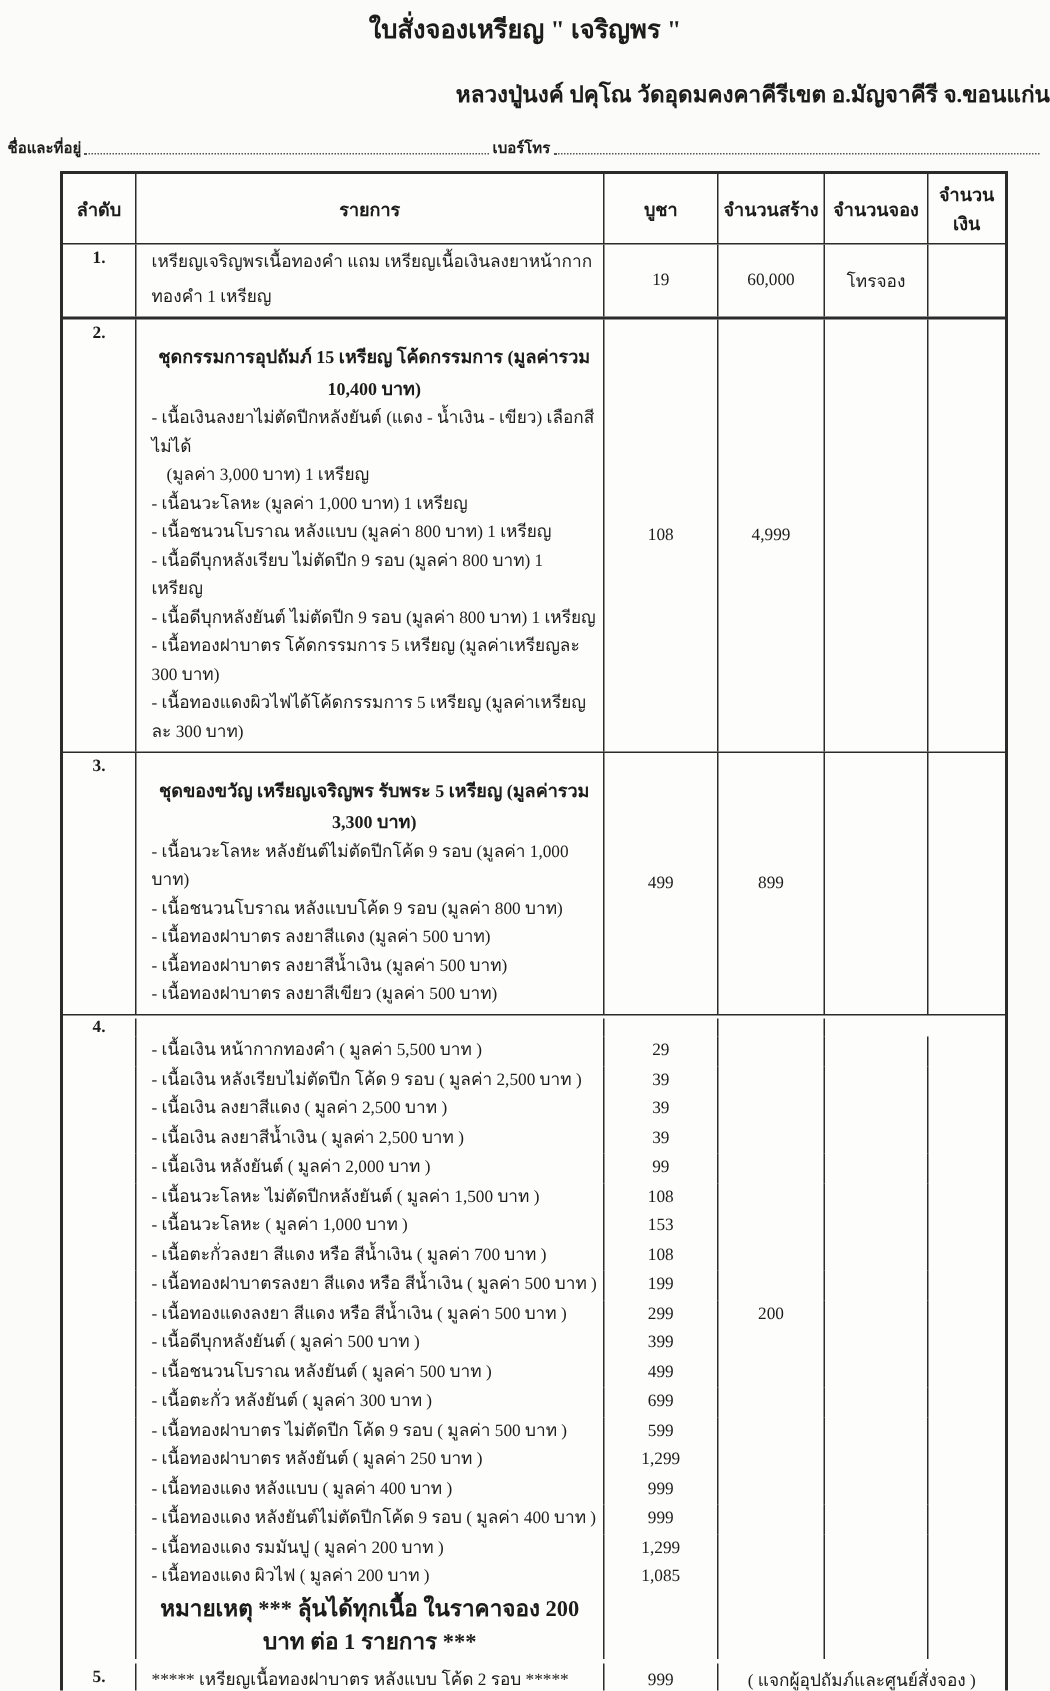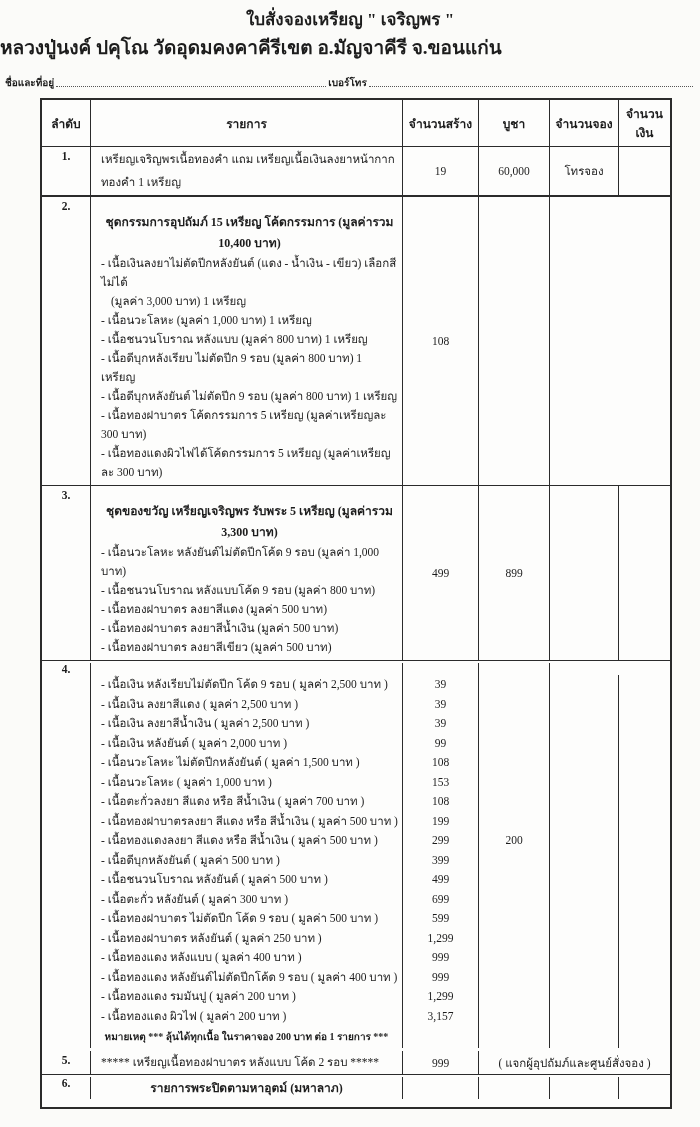--- a/index.html
+++ b/index.html
@@ -7,21 +7,21 @@
   body {
     background: #fbfbf9;
     color: #1c1c1c;
     font-family: "Liberation Serif", "DejaVu Serif", serif;
     font-size: 11.5px;
     -webkit-font-smoothing: antialiased;
   }
   .page { width: 700px; height: 1127px; padding-top: 8px; position: relative; }
 
   .doc-title   { text-align: center; font-weight: bold; font-size: 17px; line-height: 24px; }
-  .doc-subtitle{ text-align: left; font-weight: bold; font-size: 19px; line-height: 22px; margin-top: 5px; }
+  .doc-subtitle{ text-align: right; font-weight: bold; font-size: 15px; line-height: 22px; margin-top: 21px; }
 
   .field-line { display: flex; align-items: flex-end; padding: 0 5px; margin-top: 16px; font-weight: bold; font-size: 10px; }
   .dotfill { flex: 1; border-bottom: 1.5px dotted #555; margin: 0 2px 3px 2px; height: 1px; } .dotfill.w12 { flex: 1.2; }
 
   .otable { width: 632px; margin: 8px 0 0 40px; border: 2px solid #2b2b2b; background: #fdfdfc; }
   .tr { display: grid; grid-template-columns: 48px 312px 76px 71px 69px 1fr; }
   .tr + .tr { border-top: 1px solid #2b2b2b; }
   .tr.thick { border-top: 2px solid #2b2b2b; }
   .c { border-left: 1px solid #2b2b2b; padding: 1px 3px; }
   .c:first-child { border-left: none; }
@@ -34,21 +34,21 @@
   .set-title { text-align: center; font-weight: bold; line-height: 21px; font-size: 12px; }
   .item { line-height: 19px; }
   .item.cont { padding-left: 10px; }
   .row1-text { padding-left: 10px; line-height: 23px; }
 
   
   .subrow { display: grid; grid-template-columns: 48px 312px 76px 71px 69px 1fr; }
   .subrow .c { padding: 0 3px; }
   .subrow .txt { padding-left: 10px; line-height: 19.5px; }
   .subrow .val { text-align: center; line-height: 19.5px; }
-  .note-line { font-weight: bold; text-align: center; line-height: 22px; font-size: 10px; }
+  .note-line { font-weight: bold; text-align: center; line-height: 22px; font-size: 15px; }
   .row6 .set-title { line-height: 22px; }
 </style>
 </head>
 <body>
 
 <div class="page">
 
   <div class="doc-title">ใบสั่งจองเหรียญ " เจริญพร "</div>
   <div class="doc-subtitle">หลวงปู่นงค์ ปคุโณ วัดอุดมคงคาคีรีเขต อ.มัญจาคีรี จ.ขอนแก่น</div>
 
@@ -57,22 +57,22 @@
     <span class="dotfill"></span>
     <span>เบอร์โทร</span>
     <span class="dotfill w12"></span>
   </div>
 
   <div class="otable">
 
     <div class="tr hdr">
       <div class="c">ลำดับ</div>
       <div class="c">รายการ</div>
+      <div class="c">บูชา</div>
       <div class="c">จำนวนสร้าง</div>
-      <div class="c">บูชา</div>
       <div class="c">จำนวนจอง</div>
       <div class="c">จำนวนเงิน</div>
     </div>
 
     <div class="tr">
       <div class="c no-cell">1.</div>
       <div class="c row1-text">เหรียญเจริญพรเนื้อทองคำ แถม เหรียญเนื้อเงินลงยาหน้ากากทองคำ 1 เหรียญ</div>
       <div class="c num">19</div>
       <div class="c num">60,000</div>
       <div class="c num">โทรจอง</div>
@@ -86,20 +86,21 @@
         <div class="item">- เนื้อเงินลงยาไม่ตัดปีกหลังยันต์ (แดง - น้ำเงิน - เขียว) เลือกสีไม่ได้</div>
         <div class="item cont">(มูลค่า 3,000 บาท) 1 เหรียญ</div>
         <div class="item">- เนื้อนวะโลหะ (มูลค่า 1,000 บาท) 1 เหรียญ</div>
         <div class="item">- เนื้อชนวนโบราณ หลังแบบ (มูลค่า 800 บาท) 1 เหรียญ</div>
         <div class="item">- เนื้อดีบุกหลังเรียบ ไม่ตัดปีก 9 รอบ (มูลค่า 800 บาท) 1 เหรียญ</div>
         <div class="item">- เนื้อดีบุกหลังยันต์ ไม่ตัดปีก 9 รอบ (มูลค่า 800 บาท) 1 เหรียญ</div>
         <div class="item">- เนื้อทองฝาบาตร โค้ดกรรมการ 5 เหรียญ (มูลค่าเหรียญละ 300 บาท)</div>
         <div class="item">- เนื้อทองแดงผิวไฟได้โค้ดกรรมการ 5 เหรียญ (มูลค่าเหรียญละ 300 บาท)</div>
       </div>
       <div class="c num">108</div>
+      <div class="c num">4,999</div>
       <div class="c"></div>
       <div class="c"></div>
     </div>
 
     <div class="tr">
       <div class="c no-cell">3.</div>
       <div class="c item-cell">
         <div class="set-title">ชุดของขวัญ เหรียญเจริญพร รับพระ 5 เหรียญ (มูลค่ารวม 3,300 บาท)</div>
         <div class="item">- เนื้อนวะโลหะ หลังยันต์ไม่ตัดปีกโค้ด 9 รอบ (มูลค่า 1,000 บาท)</div>
         <div class="item">- เนื้อชนวนโบราณ หลังแบบโค้ด 9 รอบ (มูลค่า 800 บาท)</div>
@@ -117,20 +118,28 @@
       <div class="subrow">
         <div class="c no-cell">4.</div>
         <div class="c"></div>
         <div class="c"></div>
         <div class="c"></div>
         <div class="c"></div>
       </div>
 
       <div class="subrow">
           <div class="c"></div>
+          <div class="c txt">- เนื้อเงิน หน้ากากทองคำ ( มูลค่า 5,500 บาท )</div>
+          <div class="c val">29</div>
+          <div class="c"></div>
+          <div class="c"></div>
+          <div class="c"></div>
+        </div>
+      <div class="subrow">
+          <div class="c"></div>
           <div class="c txt">- เนื้อเงิน หลังเรียบไม่ตัดปีก โค้ด 9 รอบ ( มูลค่า 2,500 บาท )</div>
           <div class="c val">39</div>
           <div class="c"></div>
           <div class="c"></div>
           <div class="c"></div>
         </div>
       <div class="subrow">
           <div class="c"></div>
           <div class="c txt">- เนื้อเงิน ลงยาสีแดง ( มูลค่า 2,500 บาท )</div>
           <div class="c val">39</div>
@@ -254,21 +263,21 @@
           <div class="c"></div>
           <div class="c txt">- เนื้อทองแดง รมมันปู ( มูลค่า 200 บาท )</div>
           <div class="c val">1,299</div>
           <div class="c"></div>
           <div class="c"></div>
           <div class="c"></div>
         </div>
       <div class="subrow">
           <div class="c"></div>
           <div class="c txt">- เนื้อทองแดง ผิวไฟ ( มูลค่า 200 บาท )</div>
-          <div class="c val">3,157</div>
+          <div class="c val">1,085</div>
           <div class="c"></div>
           <div class="c"></div>
           <div class="c"></div>
         </div>
 
       <div class="subrow">
         <div class="c"></div>
         <div class="c note-line">หมายเหตุ *** ลุ้นได้ทุกเนื้อ ในราคาจอง 200 บาท ต่อ 1 รายการ ***</div>
         <div class="c"></div>
         <div class="c"></div>

